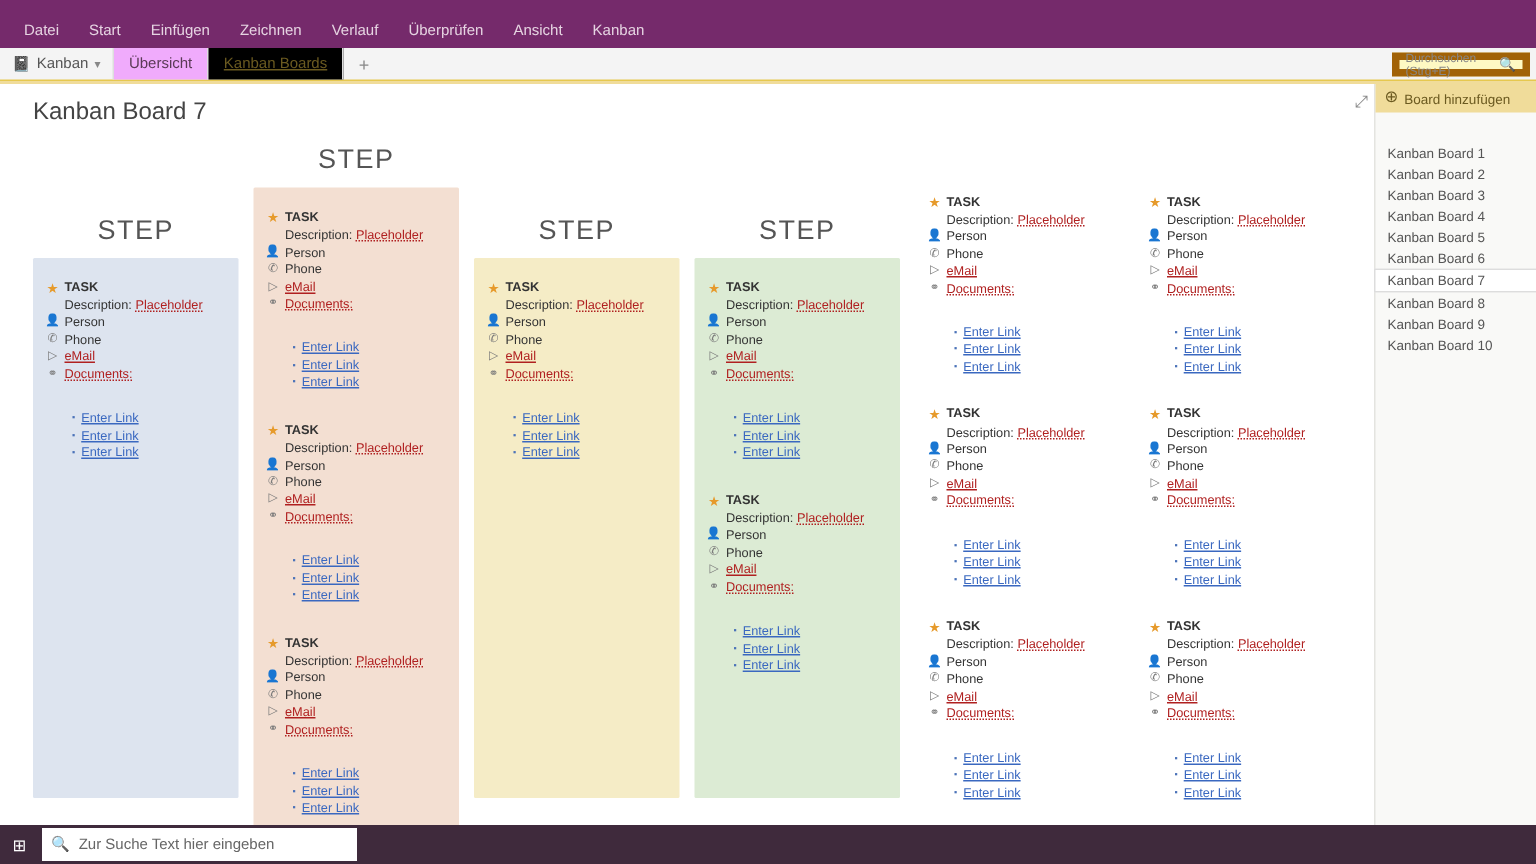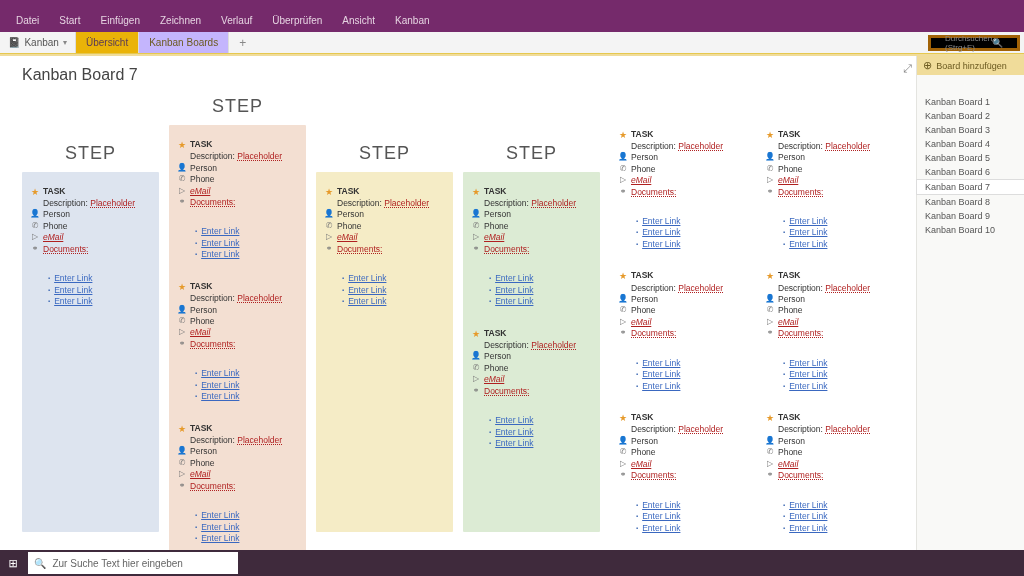--- a/index.html
+++ b/index.html
@@ -7,25 +7,25 @@
 
 
 .titlebar { height: 32px; background: #752a6b; display: flex; align-items: flex-end; gap: 4px; padding: 0 8px; }
 .menuitem { color: #e6d4e2; font-size: 10px; padding: 4px 8px 6px; cursor: default; }
 
 
 .tabbar { height: 22px; background: #f4f4f4; border-bottom: 1px solid #e6c84f; display: flex; align-items: stretch; }
 .notebook-select { display: flex; align-items: center; gap: 4px; padding: 0 8px; font-size: 10px; color: #555; border-right: 1px solid #ddd; }
 .notebook-select .chev { font-size: 8px; color: #888; }
 .section-tab { display: flex; align-items: center; padding: 0 10px; font-size: 10px; border-right: 1px solid #ddd; }
-.section-tab.purple { background: #eab308; color: #5a3a56; }
-.section-tab.yellow { background: #c4b5fd; color: #6b5a20; }
+.section-tab.purple { background: #f0abfc; color: #5a3a56; }
+.section-tab.yellow { background: #000000; color: #6b5a20; text-decoration: underline; }
 .section-add { display: flex; align-items: center; padding: 0 10px; color: #888; font-size: 12px; }
 .tabbar-spacer { flex: 1; }
-.searchbox { align-self: center; margin-right: 4px; width: 92px; height: 16px; border: 3px solid #a16207; font-size: 8px; color: #888; display: flex; align-items: center; padding: 0 14px; background: #000000; }
+.searchbox { align-self: center; margin-right: 4px; width: 92px; height: 16px; border: 5px solid #a16207; font-size: 8px; color: #888; display: flex; align-items: center; padding: 0 4px; background: #fef9c3; }
 .searchbox .mag { margin-left: auto; font-size: 9px; color: #666; }
 
 .yellow-strip { height: 2px; background: #f0dc9a; }
 
 
 .main { display: flex; height: calc(576px - 32px - 22px - 2px - 26px); }
 .canvas { flex: 1; padding: 10px 22px 0 22px; position: relative; overflow: hidden; }
 .page-title { font-size: 16px; color: #444; font-weight: 300; margin-bottom: 12px; }
 .fullscreen-icon { position: absolute; top: 6px; right: 4px; font-size: 11px; color: #888; }
 
@@ -39,21 +39,21 @@
 .col-body.c3 { background: #dcebd4; }
 .col-body.c4 { background: transparent; }
 .col-body.c5 { background: transparent; }
 
 .card { font-size: 8.5px; color: #333; margin-bottom: 20px; line-height: 1.35; }
 .card-row { display: flex; align-items: flex-start; gap: 3px; }
 .card-row .ic { width: 10px; text-align: center; font-size: 8px; color: #7a7a7a; flex-shrink: 0; }
 .card-row .ic.star { color: #e69a2b; font-size: 9px; }
 .card .task { font-weight: bold; }
 .card .link-red { color: #b02020; text-decoration: underline dotted; }
-.card .link-mail { color: #b02020; text-decoration: underline; font-style: italic; }
+.card .link-mail { color: #b02020; text-decoration: underline; }
 .card .link-docs { color: #b02020; text-decoration: underline dotted; }
 .card ul { list-style: none; padding-left: 18px; margin-top: 18px; }
 .card ul li::before { content: "▪"; color: #4a72b8; font-size: 6px; margin-right: 4px; vertical-align: 1px; }
 .card ul li a { color: #3a68c0; text-decoration: underline; font-size: 8.5px; }
 
 
 .pagepanel { width: 108px; background: #f9f9f7; border-left: 1px solid #e4e4e0; display: flex; flex-direction: column; font-size: 9px; }
 .pagepanel .add { background: #f0dc9a; color: #6b5a20; padding: 4px 6px; display: flex; align-items: center; gap: 4px; }
 .pagepanel .add .plus { font-size: 11px; line-height: 1; }
 .pagepanel .plist { padding: 20px 0; }

